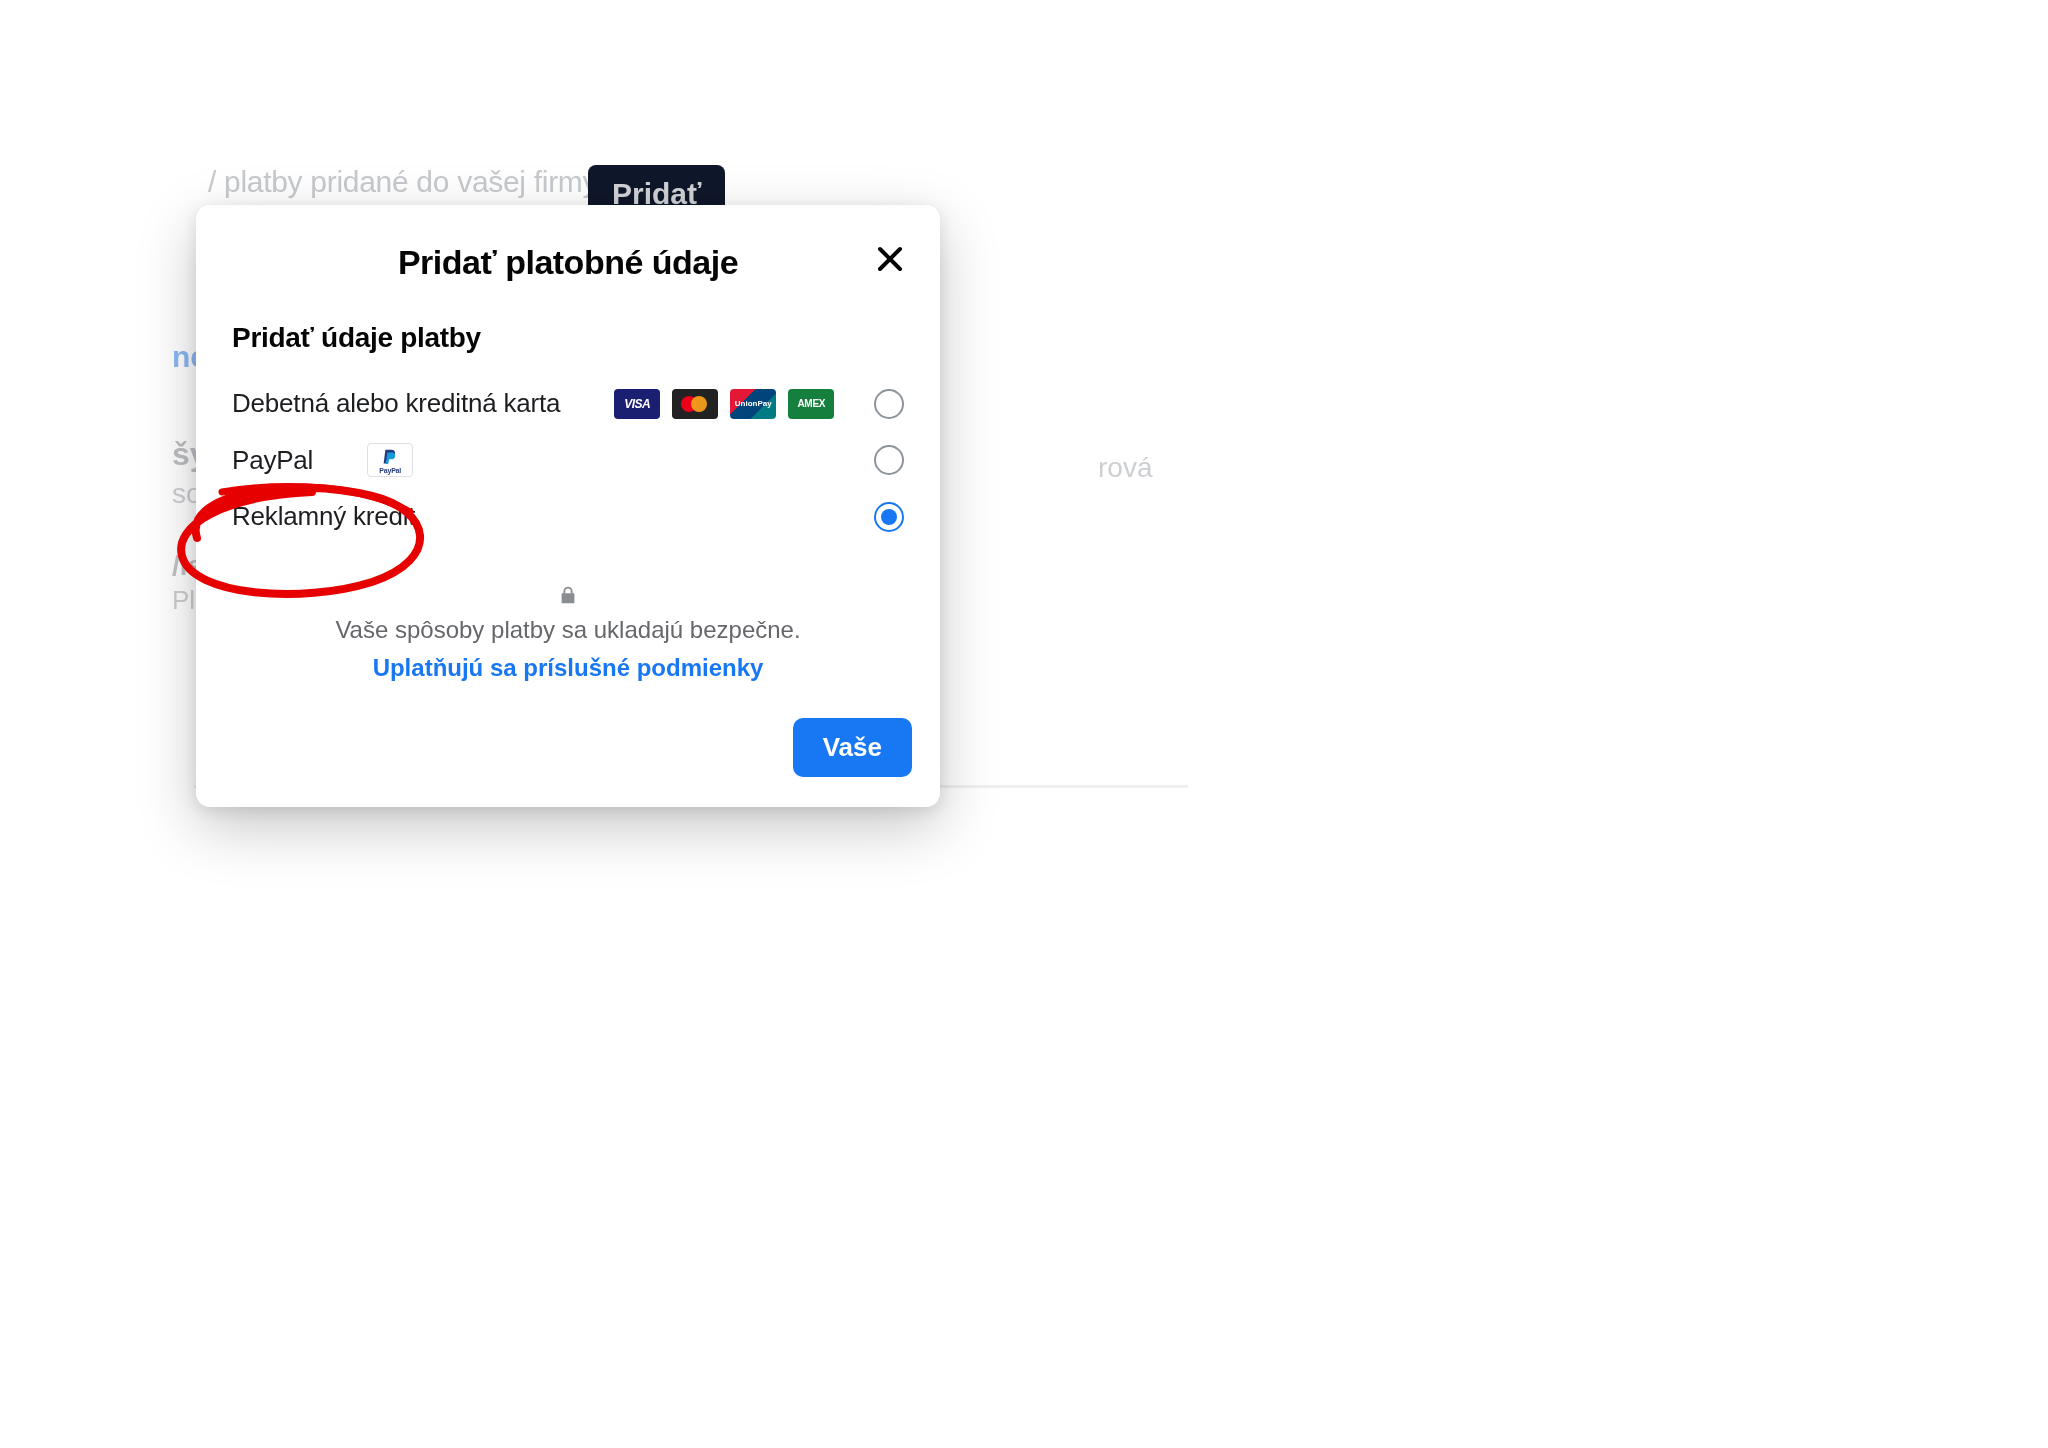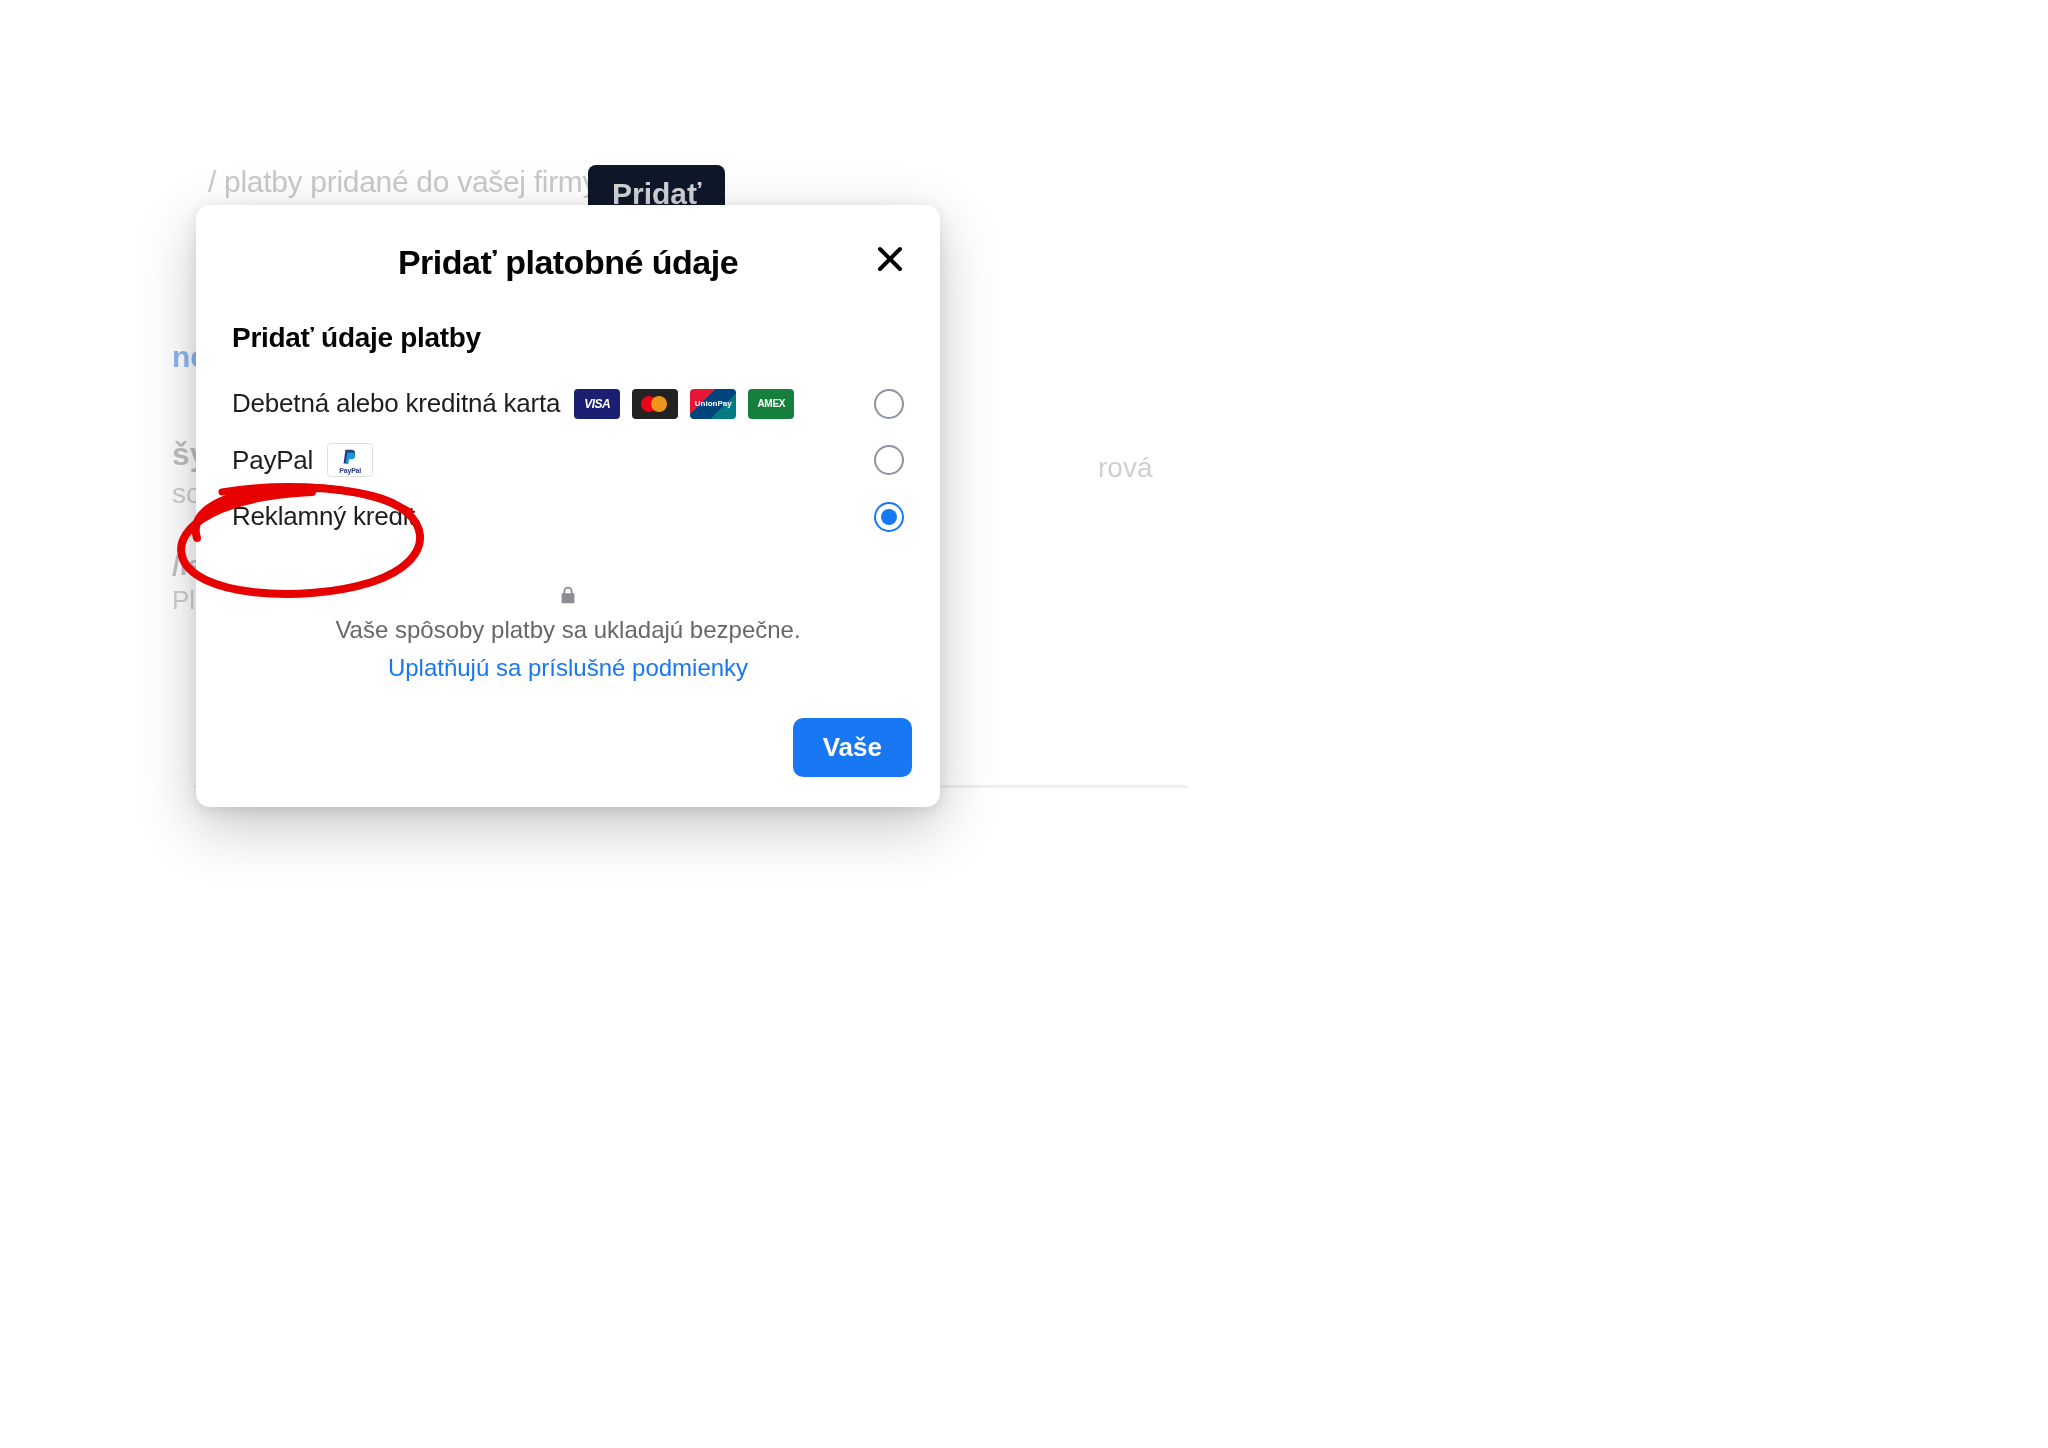--- a/index.html
+++ b/index.html
@@ -26,42 +26,42 @@
   .modal-header { position: relative; text-align: center; padding: 38px 30px 18px 30px; }
   .modal-title { font-size: 34px; font-weight: 800; letter-spacing: -0.5px; color: #050505; }
   .close-btn { position: absolute; right: 28px; top: 34px; width: 44px; height: 44px; display: flex; align-items: center; justify-content: center; cursor: pointer; border-radius: 50%; }
   .close-btn svg { width: 30px; height: 30px; }
 
   .section { padding: 22px 36px 0 36px; }
   .section-title { font-size: 28px; font-weight: 700; color: #050505; margin-bottom: 22px; letter-spacing: -0.3px; }
 
   .option-row { display: flex; align-items: center; padding: 12px 0; cursor: pointer; }
   .option-label { font-size: 26px; font-weight: 400; color: #1c1e21; margin-right: 14px; letter-spacing: -0.2px; }
-  .option-row .icons { display: flex; gap: 12px; align-items: center; }
+  .option-row .icons { display: flex; gap: 12px; align-items: center; margin-left: 40px; }
   .card-badge { width: 46px; height: 30px; border-radius: 4px; display: flex; align-items: center; justify-content: center; font-size: 12px; font-weight: 800; color: #fff; }
   .badge-visa { background: #1a1f71; font-style: italic; letter-spacing: -0.5px; }
   .badge-mc { background: #222; position: relative; }
   .badge-mc::before, .badge-mc::after { content: ""; position: absolute; width: 16px; height: 16px; border-radius: 50%; top: 7px; }
   .badge-mc::before { background: #eb001b; left: 9px; }
   .badge-mc::after { background: #f79e1b; left: 19px; mix-blend-mode: normal; opacity: 0.95; }
   .badge-up { background: linear-gradient(135deg,#e21836 0 33%, #00447c 33% 66%, #007b84 66%); font-size: 8px; line-height: 0.9; text-align: center; padding: 2px; color:#fff; }
   .badge-amex { background: #15803d; font-size: 10px; letter-spacing: -0.3px; }
   .badge-paypal { width: 46px; height: 34px; border: 1px solid #dddfe2; border-radius: 4px; background: #fff; display: flex; align-items: center; justify-content: center; }
   .badge-paypal svg { width: 22px; height: 22px; }
   .pp-text { font-size: 7px; color: #253b80; font-weight: 800; margin-top: -2px; letter-spacing: -0.2px; }
   .pp-wrap { display: flex; flex-direction: column; align-items: center; }
 
   .spacer { flex: 1; }
   .radio { width: 30px; height: 30px; border-radius: 50%; border: 2.5px solid #8d949e; position: relative; flex-shrink: 0; }
   .radio.selected { border-color: #1877f2; }
   .radio.selected::after { content: ""; position: absolute; inset: 5px; border-radius: 50%; background: #1877f2; }
 
   .secure-block { text-align: center; margin-top: 40px; padding: 0 30px; }
   .secure-text { font-size: 24px; color: #65676b; margin-top: 6px; }
-  .terms-link { font-size: 24px; font-weight: 400; color: #1877f2; margin-top: 10px; display: inline-block; cursor: pointer; }
+  .terms-link { font-size: 24px; font-weight: 700; color: #1877f2; margin-top: 10px; display: inline-block; cursor: pointer; }
   .lock-icon svg { width: 22px; height: 22px; fill: #8a8d91; }
 
   .footer { display: flex; justify-content: flex-end; padding: 36px 28px 0 28px; }
   .next-btn { background: #1877f2; color: #fff; border: none; border-radius: 10px; font-size: 26px; font-weight: 700; padding: 14px 30px; cursor: pointer; }
 
   
   .annot { position: absolute; left: 162px; top: 478px; width: 275px; height: 120px; pointer-events: none; }
   .annot svg { width: 100%; height: 100%; overflow: visible; }
 </style>
 </head>

